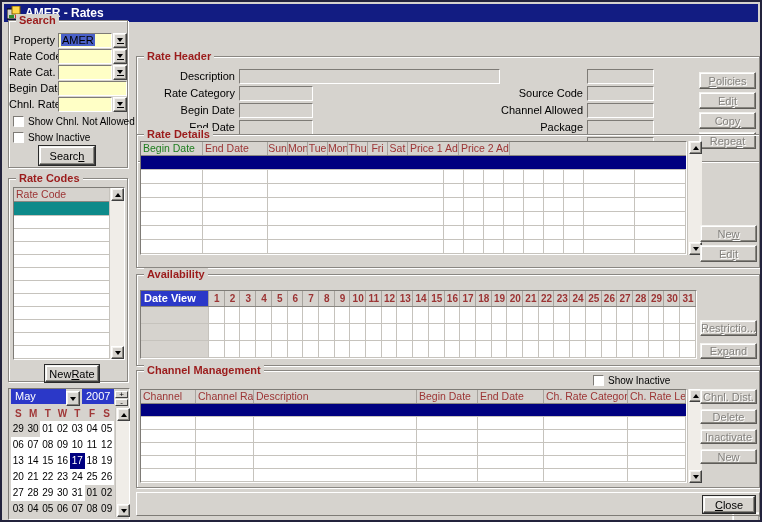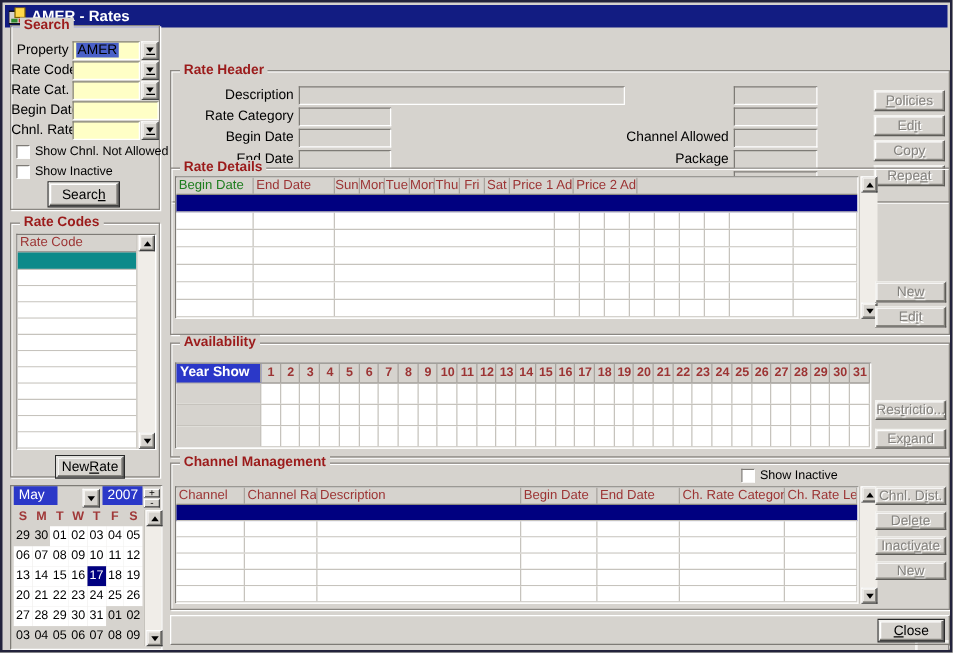--- a/index.html
+++ b/index.html
@@ -190,21 +190,21 @@
           <span class="tri-up"></span>
         </div>
       <div class="sb-btn dn">
           <span class="tri-dn"></span>
         </div>
     </div>
     <div class="btn ring" style="left:36px; top:186px; width:54px; height:17px;">New <u>R</u>ate</div>
   </div>
 
   <div class="cal">
-    <div class="cal-blue" style="left:2px; width:35px;">May</div>
+    <div class="cal-blue" style="left:2px; width:55px;">May</div>
     <div class="lov" style="left:57px; top:2px;">
       <span class="tri-dn"></span>
     </div>
     <div class="cal-blue" style="left:73px; width:32px;">2007</div>
     <div class="spin">
       <div class="spin-btn" style="top:0;">+</div>
       <div class="spin-btn" style="top:8px;">-</div>
     </div>
     <div class="cal-dow" id="cal-dow">
         <span>S</span>
@@ -287,20 +287,21 @@
     <span class="lbl r" style="left:0; top:12px; width:98px;">Description</span>
     <div class="inp" style="left:102px; top:12px; width:261px;"></div>
     <span class="lbl r" style="left:0; top:29px; width:98px;">Rate Category</span>
     <div class="inp" style="left:102px; top:29px; width:74px;"></div>
     <span class="lbl r" style="left:0; top:46px; width:98px;">Begin Date</span>
     <div class="inp" style="left:102px; top:46px; width:74px;"></div>
     <span class="lbl r" style="left:0; top:63px; width:98px;">End Date</span>
     <div class="inp" style="left:102px; top:63px; width:74px;"></div>
 
     <div class="inp" style="left:450px; top:12px; width:67px;"></div>
+    <span class="lbl r" style="left:300px; top:29px; width:146px;">Source Code</span>
     <div class="inp" style="left:450px; top:29px; width:67px;"></div>
     <span class="lbl r" style="left:300px; top:46px; width:146px;">Channel Allowed</span>
     <div class="inp" style="left:450px; top:46px; width:67px;"></div>
     <span class="lbl r" style="left:300px; top:63px; width:146px;">Package</span>
     <div class="inp" style="left:450px; top:63px; width:67px;"></div>
     <div class="inp" style="left:450px; top:80px; width:67px;"></div>
 
     <div class="btn disabled" style="left:562px; top:15px; width:57px; height:17px;"><u>P</u>olicies</div>
     <div class="btn disabled" style="left:562px; top:35px; width:57px; height:17px;">Ed<u>i</u>t</div>
     <div class="btn disabled" style="left:562px; top:55px; width:57px; height:17px;">Cop<u>y</u></div>
@@ -418,21 +419,21 @@
         </div>
     </div>
     <div class="btn disabled" style="left:563px; top:90px; width:57px; height:17px;">Ne<u>w</u></div>
     <div class="btn disabled" style="left:563px; top:110px; width:57px; height:17px;">Ed<u>i</u>t</div>
   </div>
 
   <div class="gb" style="left:134px; top:272px; width:624px; height:92px;">
     <span class="gbt">Availability</span>
     <div class="grid" id="av-grid" style="left:3px; top:15px; width:557px; height:69px;">
         <div class="g-head" style="height: 16px;">
-          <span class="g-cell av-corner" style="width: 68px; height: 15px;">Year Show</span>
+          <span class="g-cell av-corner" style="width: 68px; height: 15px;">Date View</span>
           <span class="g-cell av-day" style="flex: 1 1 0%; height: 15px;">1</span>
           <span class="g-cell av-day" style="flex: 1 1 0%; height: 15px;">2</span>
           <span class="g-cell av-day" style="flex: 1 1 0%; height: 15px;">3</span>
           <span class="g-cell av-day" style="flex: 1 1 0%; height: 15px;">4</span>
           <span class="g-cell av-day" style="flex: 1 1 0%; height: 15px;">5</span>
           <span class="g-cell av-day" style="flex: 1 1 0%; height: 15px;">6</span>
           <span class="g-cell av-day" style="flex: 1 1 0%; height: 15px;">7</span>
           <span class="g-cell av-day" style="flex: 1 1 0%; height: 15px;">8</span>
           <span class="g-cell av-day" style="flex: 1 1 0%; height: 15px;">9</span>
           <span class="g-cell av-day" style="flex: 1 1 0%; height: 15px;">10</span>

